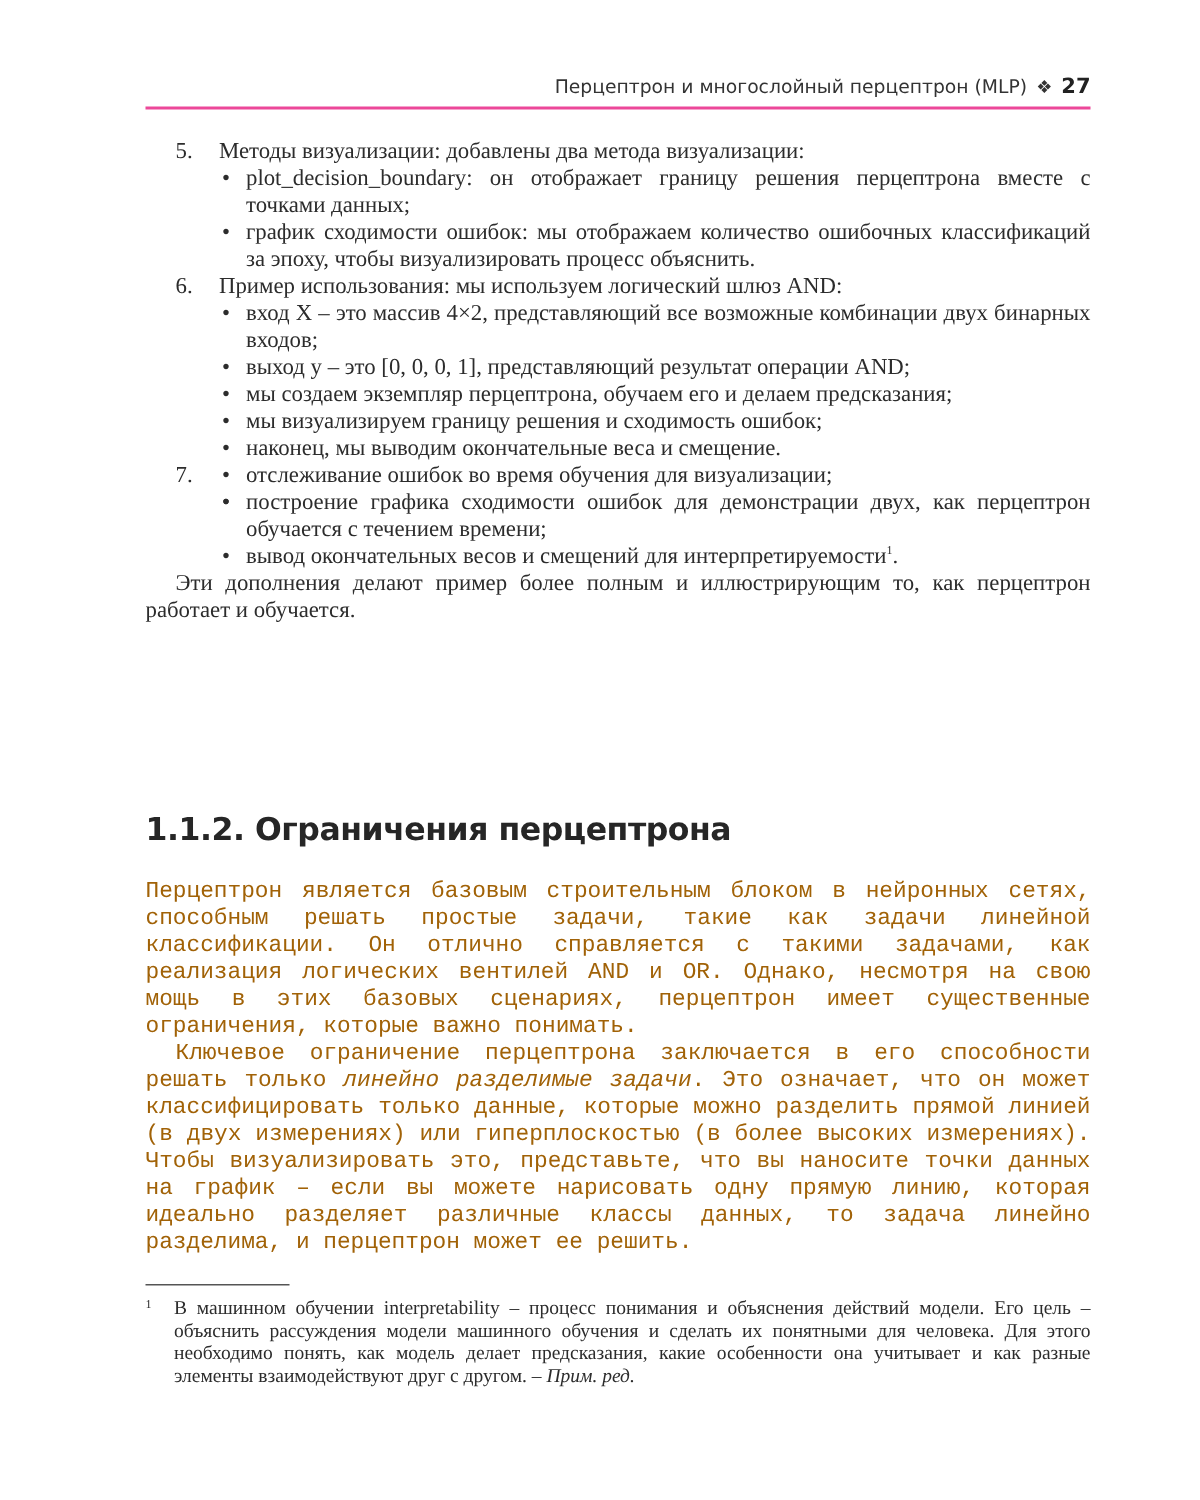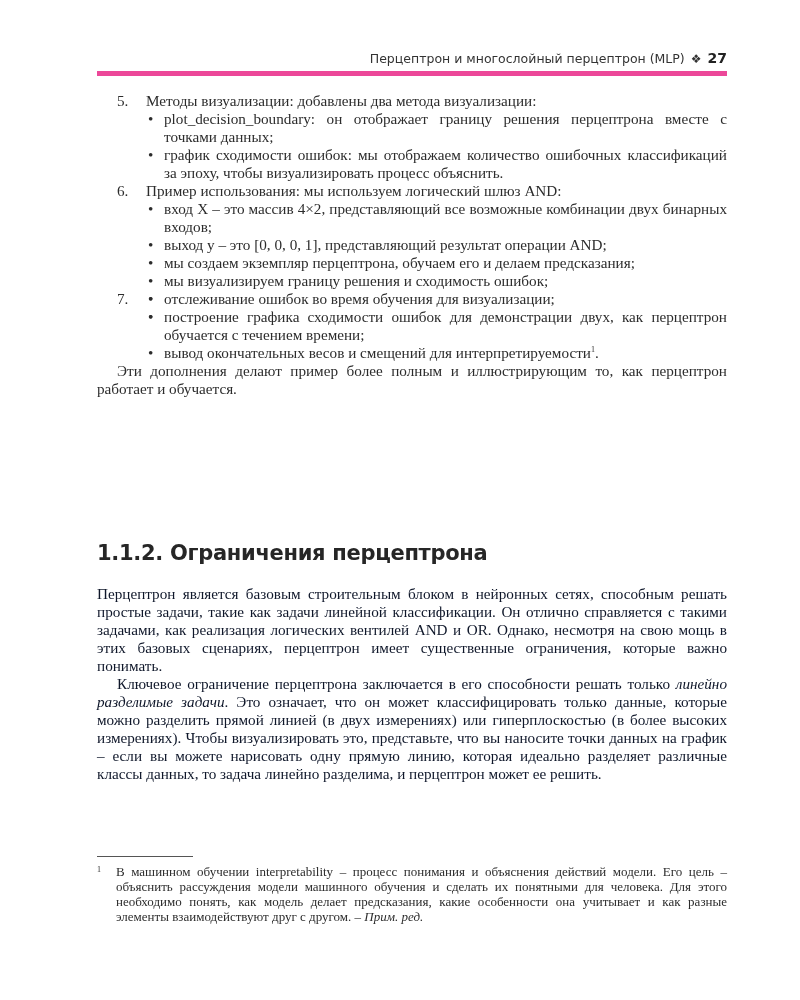--- a/index.html
+++ b/index.html
@@ -1,19 +1,19 @@
 <!DOCTYPE html>
 <html><head>
 <meta charset="utf-8">
 <style>
   html, body { margin: 0; padding: 0; background: #ffffff; }
   body { width: 800px; height: 1000px; position: relative; overflow: hidden; color: #2a2a2a; }
   .running-head {
     position: absolute; left: 97px; top: 48px; width: 630px; height: 23px;
-    border-bottom: 5px solid #ec4899;
+    border-bottom: 2px solid #ec4899;
     font-family: "DejaVu Sans", sans-serif; font-size: 12.5px; color: #333;
     text-align: right; line-height: 20px;
   }
   .running-head .sep { margin: 0 6px; font-size: 12px; }
   .running-head .pgnum { font-weight: bold; font-size: 14px; color: #222; }
   .body-text {
     position: absolute; left: 97px; top: 92px; width: 630px;
     font-family: "Liberation Serif", "DejaVu Serif", serif; font-size: 15.2px; line-height: 18px;
     text-align: justify; color: #2c2c2c;
   }
@@ -26,22 +26,22 @@
   p { margin: 0; }
   p.indent { text-indent: 20px; }
   sup { font-size: 8px; line-height: 0; vertical-align: 6px; }
   .section-heading {
     position: absolute; left: 97px; top: 538px; width: 630px;
     font-family: "DejaVu Sans", sans-serif; font-weight: bold; font-size: 21px;
     color: #262626; letter-spacing: -0.3px; line-height: 30px;
   }
   .section-body {
     position: absolute; left: 97px; top: 585px; width: 630px;
-    font-family: Liberation Serif, serif; font-size: 15.2px; line-height: 18px;
-    text-align: justify; color: #0f172a;
+    font-family: Liberation Mono, monospace; font-size: 15.2px; line-height: 18px;
+    text-align: justify; color: #a16207;
   }
   .footnote-rule { position: absolute; left: 97px; top: 856px; width: 96px; border-top: 1px solid #555; }
   .footnote {
     position: absolute; left: 97px; top: 864px; width: 630px;
     font-family: "Liberation Serif", "DejaVu Serif", serif; font-size: 13px; line-height: 15px;
     text-align: justify; color: #2c2c2c;
   }
   .footnote .fn-mark { position: absolute; left: 0; top: -2px; font-size: 8px; }
   .footnote .fn-text { padding-left: 19px; display: block; }
   em { font-style: italic; }
@@ -64,21 +64,21 @@
       </ul>
     </li>
     <li>
       <span class="num">6.</span>
       <span>Пример использования: мы используем логический шлюз AND:</span>
       <ul class="bullets">
         <li><span class="bullet">•</span><span>вход X – это массив 4×2, представляющий все возможные комбинации двух бинарных входов;</span></li>
         <li><span class="bullet">•</span><span>выход y – это [0, 0, 0, 1], представляющий результат операции AND;</span></li>
         <li><span class="bullet">•</span><span>мы создаем экземпляр перцептрона, обучаем его и делаем предсказания;</span></li>
         <li><span class="bullet">•</span><span>мы визуализируем границу решения и сходимость ошибок;</span></li>
-        <li><span class="bullet">•</span></li>
+        <li><span class="bullet">•</span><span>наконец, мы выводим окончательные веса и смещение.</span></li>
       </ul>
     </li>
     <li>
       <span class="num">7.</span>
       <ul class="bullets">
         <li><span class="bullet">•</span><span>отслеживание ошибок во время обучения для визуализации;</span></li>
         <li><span class="bullet">•</span></li>
         <li><span class="bullet">•</span><span>построение графика сходимости ошибок для демонстрации двух, как перцептрон обучается с течением времени;</span></li>
         <li><span class="bullet">•</span><span>вывод окончательных весов и смещений для интерпретируемости</span><sup>1</sup><span>.</span></li>
       </ul>

